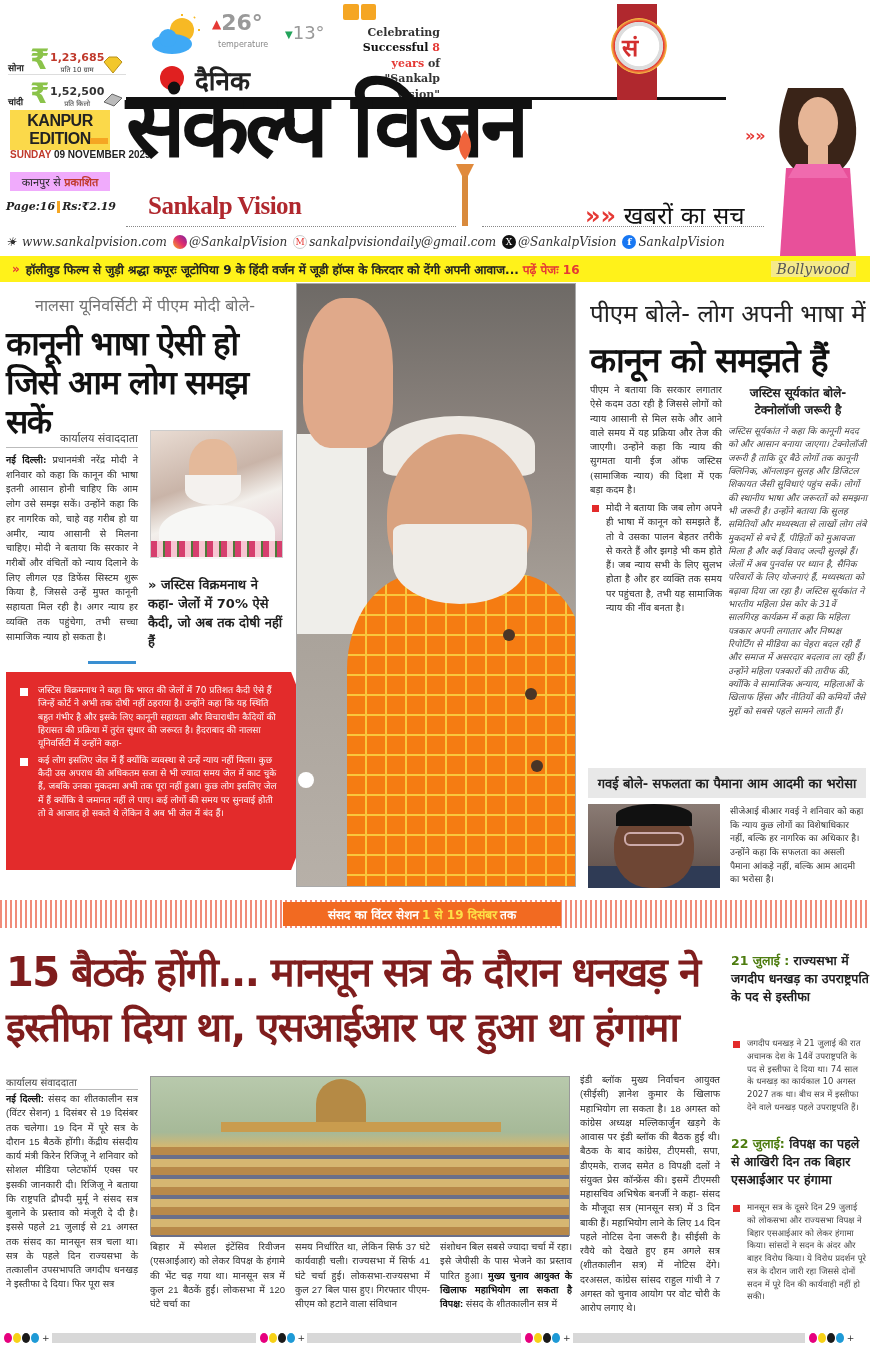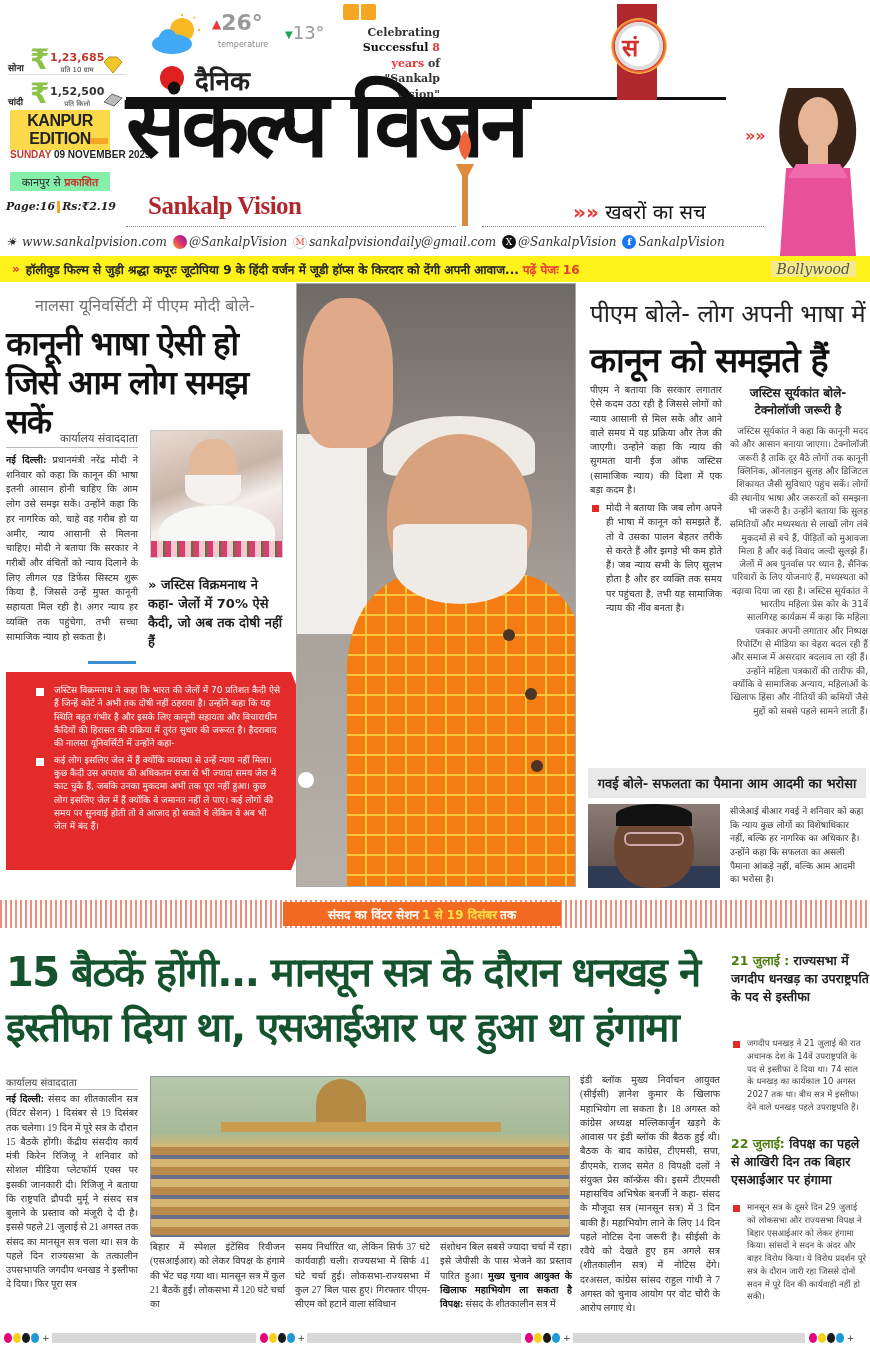--- a/index.html
+++ b/index.html
@@ -11,39 +11,39 @@
 .rate-row{display:flex;align-items:flex-end;height:34px;position:relative}
 .rate-lbl{font-size:9px;font-weight:bold;width:22px}
 .rupee{font-size:28px;color:#8bc34a;font-weight:bold;width:20px;line-height:1}
 .rate-val{font-size:11px;font-weight:bold;color:#c0392b;line-height:1.1}
 .rate-unit{font-size:7px;color:#333;display:block;text-align:center}
 .gem{position:absolute;right:2px;width:22px;height:18px}
 #edition{left:10px;top:110px;width:100px;background:#fbd94a;font-weight:bold;font-size:16px;text-align:center;padding:2px 0;font-family:"Liberation Sans",sans-serif;letter-spacing:-0.5px}
 #orange-tick{left:90px;top:138px;width:18px;height:6px;background:#f5a623}
 #date{left:10px;top:149px;font-size:10px;font-weight:bold;color:#222}
 #date .d1{color:#c0392b}
-#pub{left:10px;top:172px;width:100px;background:#86efac;font-size:11px;text-align:center;padding:2px 0}
+#pub{left:10px;top:172px;width:100px;background:#f0abfc;font-size:11px;text-align:center;padding:2px 0}
 #pub .red{color:#c0392b;font-weight:bold}
 #pageinfo{left:6px;top:200px;font-size:11px;font-weight:bold;font-style:italic;font-family:"DejaVu Serif",serif}
 #pageinfo .bar{display:inline-block;width:3px;height:12px;background:#f5a623;vertical-align:middle;margin:0 2px}
 #weather-icon{left:150px;top:14px;width:55px;height:42px}
 #temp-hi{left:212px;top:10px;font-size:22px;color:#999;font-weight:700}
 #temp-lbl{left:218px;top:40px;font-size:8px;color:#888}
 #temp-lo{left:285px;top:22px;font-size:18px;color:#999}
 #years-box{left:343px;top:4px;width:33px;height:16px;display:flex;gap:2px}
 #years-box span{flex:1;background:#f5a623;border-radius:2px}
 #celebrate{left:360px;top:25px;width:80px;text-align:right;font-size:11px;font-weight:bold;line-height:1.4;font-family:"DejaVu Serif",serif;color:#333}
 #celebrate .red{color:#e53935}
 #red-dot{left:160px;top:66px;width:24px;height:24px;border-radius:50%;background:#e02020}
 #dainik{left:195px;top:62px;font-size:26px;font-weight:bold;color:#222}
 #masthead-title{left:126px;top:82px;font-size:88px;font-weight:900;color:#111;letter-spacing:-4px;line-height:1;white-space:nowrap}
 #rule-top{left:126px;top:97px;width:600px;height:3px;background:#111}
 #torch{left:452px;top:130px;width:26px;height:96px}
 #en-name{left:148px;top:192px;font-size:25px;font-weight:bold;color:#b0282e;font-family:"Liberation Serif",serif;letter-spacing:-0.5px}
-#tagline{left:573px;top:198px;font-size:20px;color:#111}
+#tagline{left:585px;top:198px;font-size:24px;color:#111}
 #tagline .ch{color:#e53935;font-weight:bold}
 #badge{left:617px;top:4px;width:40px;height:96px;background:#b0282e}
 #badge-circ{left:611px;top:18px;width:56px;height:56px;border-radius:50%;background:radial-gradient(circle,#fff 50%,#ddd 52%,#ddd 60%,#e53935 62%,#f6c343 70%,transparent 72%)}
 #badge-txt{left:622px;top:30px;font-size:24px;font-weight:bold;color:#d32f2f}
 #arrow-r{left:745px;top:126px;font-size:16px;color:#e53935;font-weight:bold}
 #celeb-img{left:768px;top:78px;width:98px;height:178px}
 .dotline{height:0;border-top:1px dotted #888}
 
 #social{left:0;top:232px;width:870px;height:20px;display:flex;align-items:center;gap:6px;font-size:12px;font-style:italic;font-family:"DejaVu Serif",serif;padding-left:6px;color:#333}
 .sico{width:14px;height:14px;border-radius:50%;display:inline-block;vertical-align:middle;margin-right:2px}
@@ -61,57 +61,57 @@
 #l-body b{font-weight:bold;color:#111}
 #l-photo{left:150px;top:430px;width:133px;height:128px;background:linear-gradient(160deg,#e9dcd3 0%,#c9b4a8 40%,#f3f0ec 60%,#e0c0c8 100%);border:1px solid #ccc}
 #l-photo .face{position:absolute;left:38px;top:8px;width:48px;height:58px;border-radius:45% 45% 40% 40%;background:#e4b99a}
 #l-photo .beard{position:absolute;left:34px;top:44px;width:56px;height:30px;border-radius:0 0 50% 50%;background:#f4f1ee}
 #l-photo .kurta{position:absolute;left:8px;top:74px;width:116px;height:54px;border-radius:50% 50% 0 0;background:#f7f7f5}
 #l-photo .flowers{position:absolute;left:0;bottom:0;width:100%;height:16px;background:repeating-linear-gradient(90deg,#d63f6e 0 6px,#f7c6d2 6px 12px,#4d7c3a 12px 14px)}
 #l-quote{left:148px;top:576px;width:136px;font-size:13px;font-weight:bold;line-height:1.45;color:#222}
 #l-bluebar{left:88px;top:661px;width:48px;height:3px;background:#3a8fd1}
 
 #redbox{left:6px;top:672px;width:324px;height:198px;background:#e32b2b;clip-path:polygon(0 0,88% 0,100% 50%,88% 100%,0 100%)}
-#redbox ul{list-style:none;padding:12px 50px 0 28px;color:#fff;font-size:9px;line-height:1.48}
+#redbox ul{list-style:none;padding:12px 50px 0 12px;color:#fff;font-size:9px;line-height:1.48}
 #redbox li{position:relative;padding-left:20px;margin-bottom:3px}
 #redbox li:before{content:"";position:absolute;left:2px;top:4px;width:8px;height:8px;background:#fff}
 #red-dot-w{left:298px;top:772px;width:16px;height:16px;border-radius:50%;background:#fff}
 
 #hero{left:296px;top:283px;width:280px;height:604px;overflow:hidden;background:linear-gradient(180deg,#6e6a66 0%,#918882 30%,#a9a29a 55%,#b7b0a8 100%);border:1px solid #aaa}
 #hero .hand{position:absolute;left:6px;top:14px;width:90px;height:150px;border-radius:45% 45% 30% 30%;background:#e0a98a}
 #hero .arm{position:absolute;left:0;top:150px;width:70px;height:200px;background:#efeeea}
 #hero .head{position:absolute;left:90px;top:150px;width:145px;height:165px;border-radius:50% 50% 45% 45%;background:#d9a27f}
 #hero .hair{position:absolute;left:86px;top:132px;width:152px;height:60px;border-radius:50% 50% 10% 10%;background:#eeeae4}
 #hero .beard{position:absolute;left:96px;top:240px;width:134px;height:80px;border-radius:10% 10% 50% 50%;background:#efece7}
 #hero .jacket{position:absolute;left:50px;top:290px;width:240px;height:320px;border-radius:30% 30% 0 0;background:#f57c12;background-image:repeating-linear-gradient(0deg,transparent 0 18px,#f9c63c 18px 20px),repeating-linear-gradient(90deg,transparent 0 18px,#f9c63c 18px 20px)}
 #hero .btn{position:absolute;width:12px;height:12px;border-radius:50%;background:#4a3526}
 
 #r-kicker{left:590px;top:296px;font-size:24px;color:#222}
 #r-head{left:590px;top:336px;font-size:34px;font-weight:900;color:#111;letter-spacing:-1px}
 #r-body1{left:590px;top:383px;width:132px;font-size:9.5px;line-height:1.5;text-align:justify;color:#333;font-family:"DejaVu Serif",serif}
 .rb-list{list-style:none;font-size:9.5px;line-height:1.5;color:#333;font-family:"DejaVu Serif",serif}
 .rb-list li{position:relative;padding-left:16px;margin-top:4px}
 .rb-list li:before{content:"";position:absolute;left:2px;top:4px;width:7px;height:7px;background:#e32b2b}
 #r-sub{left:728px;top:385px;width:140px;text-align:center;font-size:12px;font-weight:bold;line-height:1.4;color:#222}
-#r-italic{left:728px;top:425px;width:140px;text-align:right;font-size:9px;line-height:1.48;color:#444}
+#r-italic{left:728px;top:425px;width:140px;text-align:left;font-size:9px;font-style:italic;line-height:1.48;color:#444}
 #gavai-bar{left:588px;top:768px;width:278px;height:30px;background:#e8e8e8;font-size:13px;font-weight:bold;display:flex;align-items:center;justify-content:center;color:#222}
 #gavai-photo{left:588px;top:804px;width:132px;height:84px;background:linear-gradient(180deg,#8a7b74 0%,#5b4a44 100%)}
 #gavai-photo .face{position:absolute;left:26px;top:4px;width:80px;height:80px;border-radius:45%;background:#6e4634}
 #gavai-photo .hair{position:absolute;left:28px;top:0;width:76px;height:22px;border-radius:50% 50% 0 0;background:#111}
 #gavai-photo .glass{position:absolute;left:36px;top:28px;width:60px;height:14px;border:2px solid #caa;border-radius:6px}
 #gavai-photo .coat{position:absolute;left:0;top:62px;width:132px;height:22px;background:#2f3b55}
 #gavai-text{left:730px;top:805px;width:136px;font-size:9px;line-height:1.52;color:#333}
 
 #session-banner{left:0;top:900px;width:870px;height:28px;background:repeating-linear-gradient(90deg,#f08c7a 0 2px,#fff 2px 5px)}
 #session-label{left:283px;top:902px;width:278px;height:24px;background:#f26a21;color:#fff;font-weight:bold;font-size:12px;display:flex;align-items:center;justify-content:center}
 #session-label .y{color:#fde047;margin:0 3px}
-#main-head{left:6px;top:945px;width:710px;font-size:40px;font-weight:900;line-height:1.38;color:#14532d;letter-spacing:-1.5px}
+#main-head{left:6px;top:945px;width:710px;font-size:40px;font-weight:900;line-height:1.38;color:#7f1d1d;letter-spacing:-1.5px}
 #m-byline{left:6px;top:1075px;font-size:10px;color:#444}
 #m-rule{left:6px;top:1089px;width:132px;height:1px;background:#bbb}
-.col{font-size:9.5px;line-height:1.5;text-align:justify;color:#333;font-family:Liberation Serif, serif}
+.col{font-size:9.5px;line-height:1.5;text-align:justify;color:#333;font-family:Liberation Sans, sans-serif}
 .col b{color:#111}
 #m-col1{left:6px;top:1092px;width:132px}
 #parl-photo{left:150px;top:1076px;width:420px;height:160px;background:linear-gradient(180deg,#b8c9ac 0%,#a6b998 35%,#d9b86c 45%,#c9a35a 70%,#e8d9b0 100%);border:1px solid #999}
 #parl-photo .speaker{position:absolute;left:165px;top:2px;width:50px;height:45px;background:#b58a45;border-radius:25px 25px 0 0}
 #parl-photo .rail{position:absolute;left:70px;top:45px;width:280px;height:10px;background:#c99c4e}
 #parl-photo .benches{position:absolute;left:0;top:70px;width:100%;height:90px;background:repeating-linear-gradient(180deg,#b8894a 0 8px,#6a6f8a 8px 12px,#d6b671 12px 20px)}
 #m-col2{left:150px;top:1240px;width:135px}
 #m-col3{left:295px;top:1240px;width:135px}
 #m-col4{left:440px;top:1240px;width:132px}
 #m-col5{left:580px;top:1073px;width:140px}

